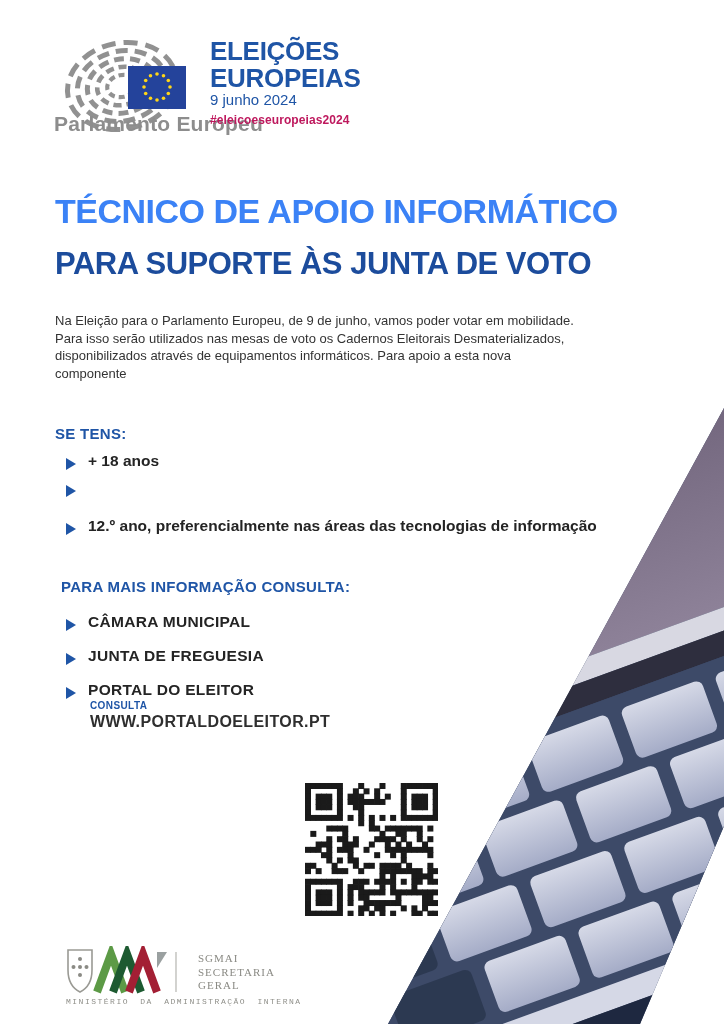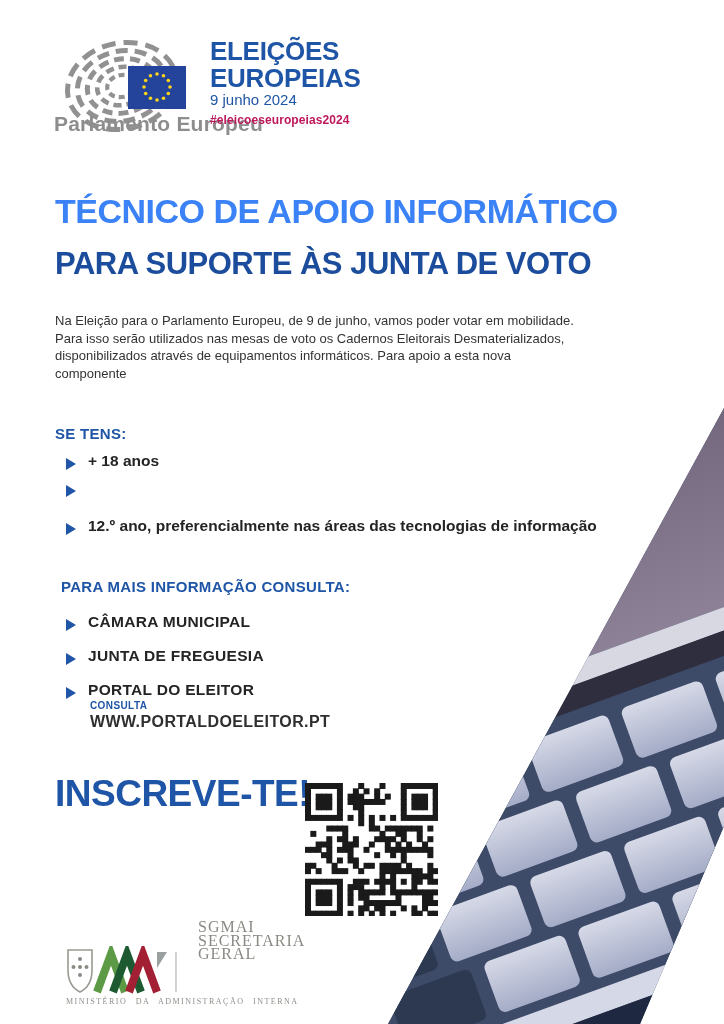--- a/index.html
+++ b/index.html
@@ -33,22 +33,22 @@
   .tri{width:0;height:0;border-left:10px solid #1f55a6;border-top:6px solid transparent;border-bottom:6px solid transparent;margin-right:12px;flex:0 0 auto;}
   .bullet-label{font-size:15.5px;font-weight:bold;color:#242424;white-space:nowrap;}
   .bullet-label.caps{letter-spacing:.3px;}
   .sub-blue{left:90px;font-size:10px;font-weight:bold;color:#1f55a6;letter-spacing:.4px;}
   .sub-dark{left:90px;font-size:16px;font-weight:bold;color:#2e2e2e;letter-spacing:.4px;}
 
   
   .cta{left:55px;top:773px;font-size:37px;font-weight:bold;color:#1f55a6;letter-spacing:-.5px;}
 
   
-  .sgmai-text{left:198px;top:920px;font-family:"Liberation Serif",serif;font-size:16px;color:#8a8a84;line-height:13.5px;letter-spacing:1px;}
-  .ministry{left:66px;top:997px;font-family:Liberation Serif, serif;font-size:8px;color:#8f8f89;letter-spacing:1.5px;word-spacing:5px;white-space:nowrap;}
+  .sgmai-text{left:198px;top:952px;font-family:"Liberation Serif",serif;font-size:11px;color:#8a8a84;line-height:13.5px;letter-spacing:1px;}
+  .ministry{left:66px;top:997px;font-family:Liberation Mono, monospace;font-size:8px;color:#8f8f89;letter-spacing:1.5px;word-spacing:5px;white-space:nowrap;}
 </style>
 </head>
 <body>
 
 <div class="poster">
 
   <svg class="abs" style="left:0;top:0" width="724" height="1024" viewBox="0 0 724 1024">
     <defs>
       <clipPath id="photoClip">
           <polygon points="724,408 724,826 640,1024 388,1024"></polygon>
@@ -213,21 +213,20 @@
     <span class="tri"></span>
     <span class="bullet-label caps">JUNTA DE FREGUESIA</span>
   </div>
   <div class="abs bullet-row" style="left:66px;top:681px">
     <span class="tri"></span>
     <span class="bullet-label caps">PORTAL DO ELEITOR</span>
   </div>
   <div class="abs sub-blue" style="top:700px">CONSULTA</div>
   <div class="abs sub-dark" style="top:713px">WWW.PORTALDOELEITOR.PT</div>
 
-  <div class="abs cta">INSCREVE-TE!</div>
   <svg id="qr" class="abs" style="left:305px;top:783px" width="133" height="133" viewBox="0 0 133 133">
     <rect x="0" y="0" width="133" height="133" fill="#ffffff"></rect>
   <rect x="0.00" y="0.00" width="6" height="6" fill="#1a1a1a"></rect>
       <rect x="5.32" y="0.00" width="6" height="6" fill="#1a1a1a"></rect>
       <rect x="10.64" y="0.00" width="6" height="6" fill="#1a1a1a"></rect>
       <rect x="15.96" y="0.00" width="6" height="6" fill="#1a1a1a"></rect>
       <rect x="21.28" y="0.00" width="6" height="6" fill="#1a1a1a"></rect>
       <rect x="26.60" y="0.00" width="6" height="6" fill="#1a1a1a"></rect>
       <rect x="31.92" y="0.00" width="6" height="6" fill="#1a1a1a"></rect>
       <rect x="53.20" y="0.00" width="6" height="6" fill="#1a1a1a"></rect>

